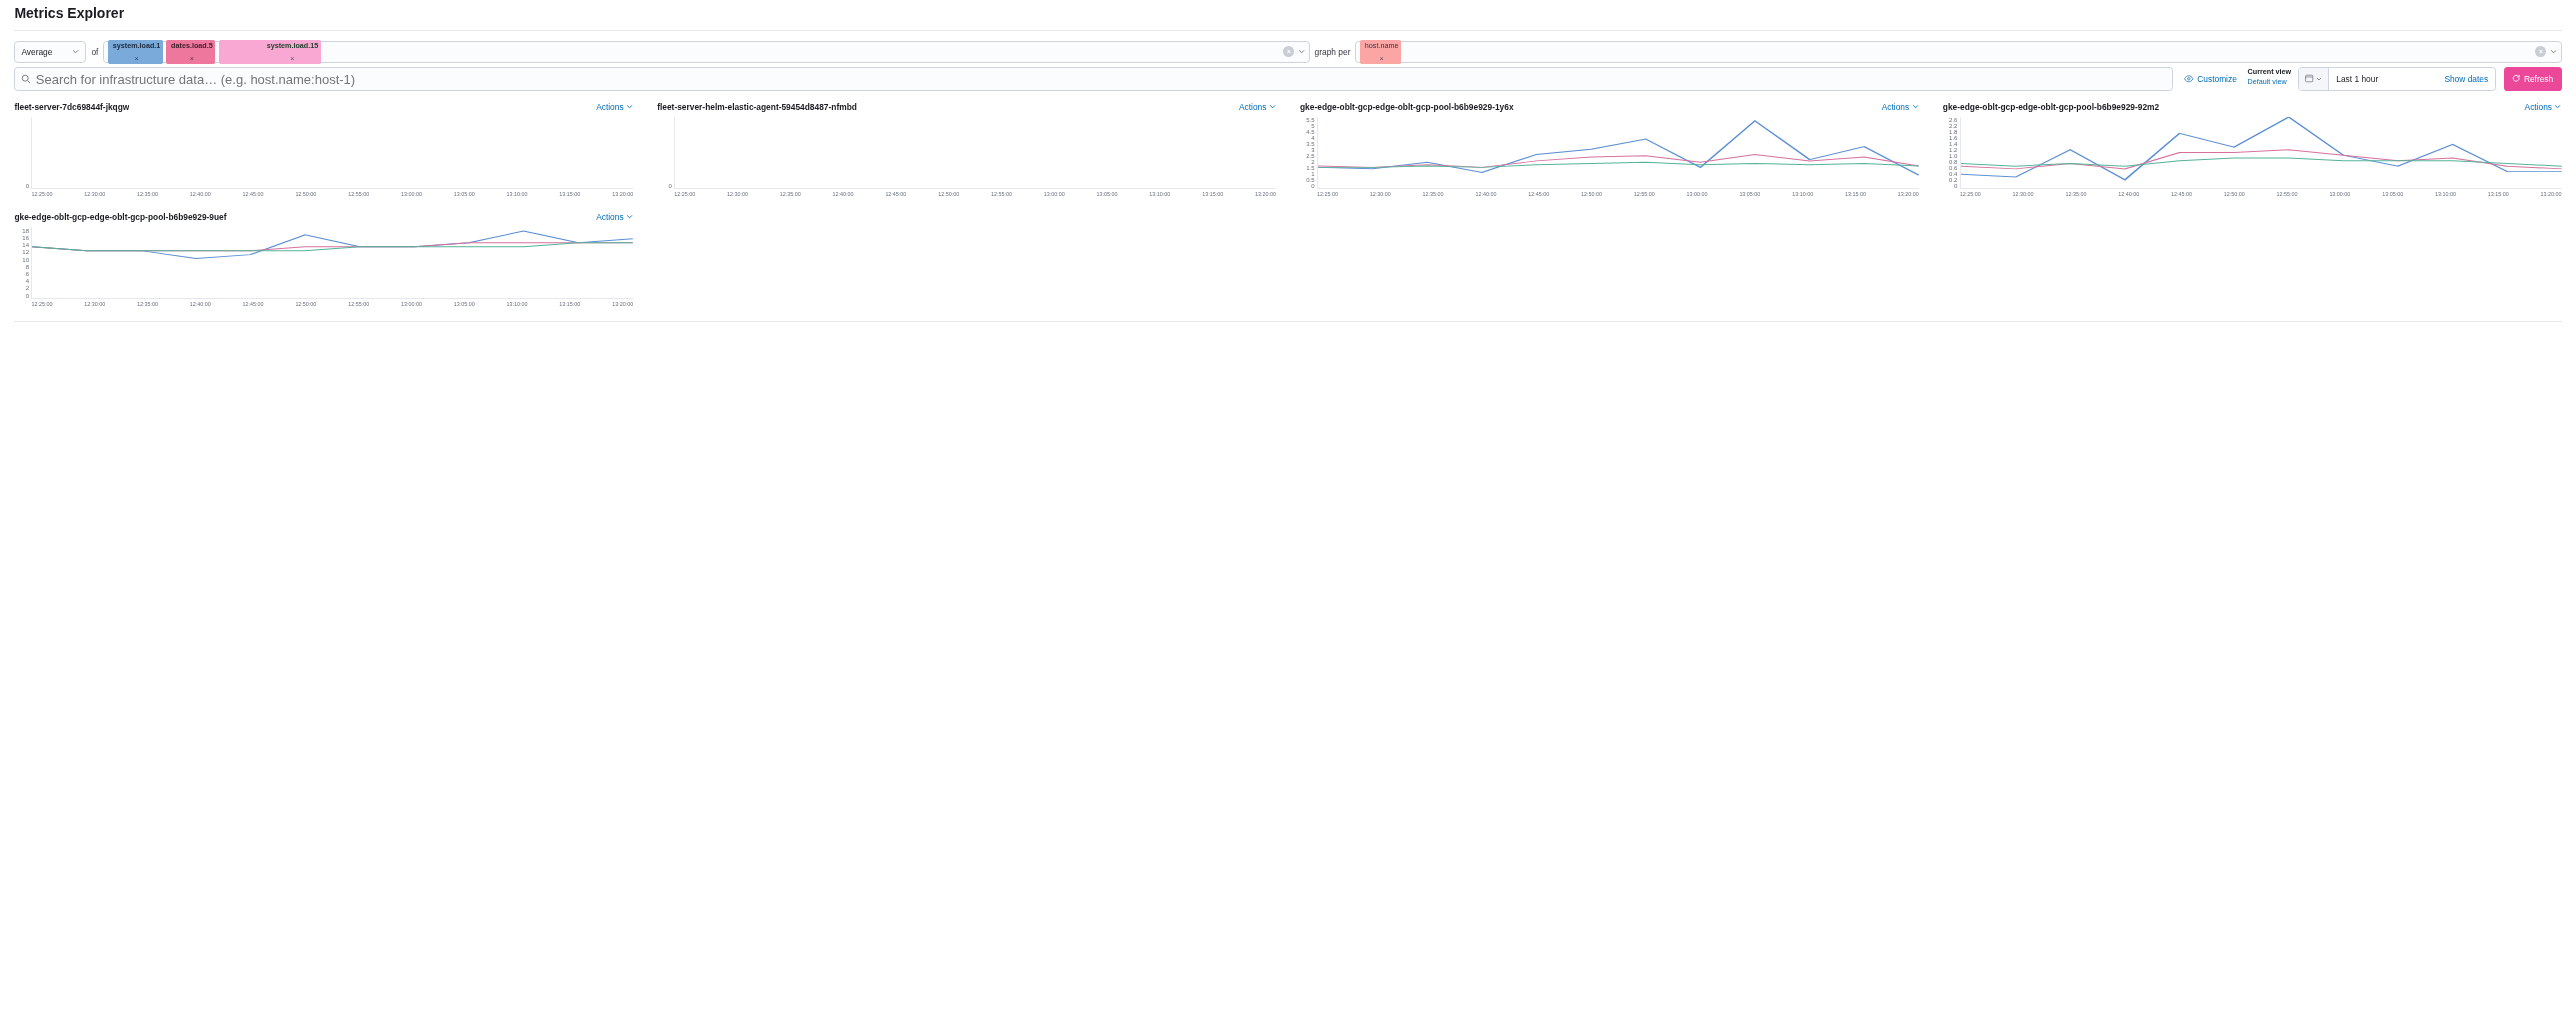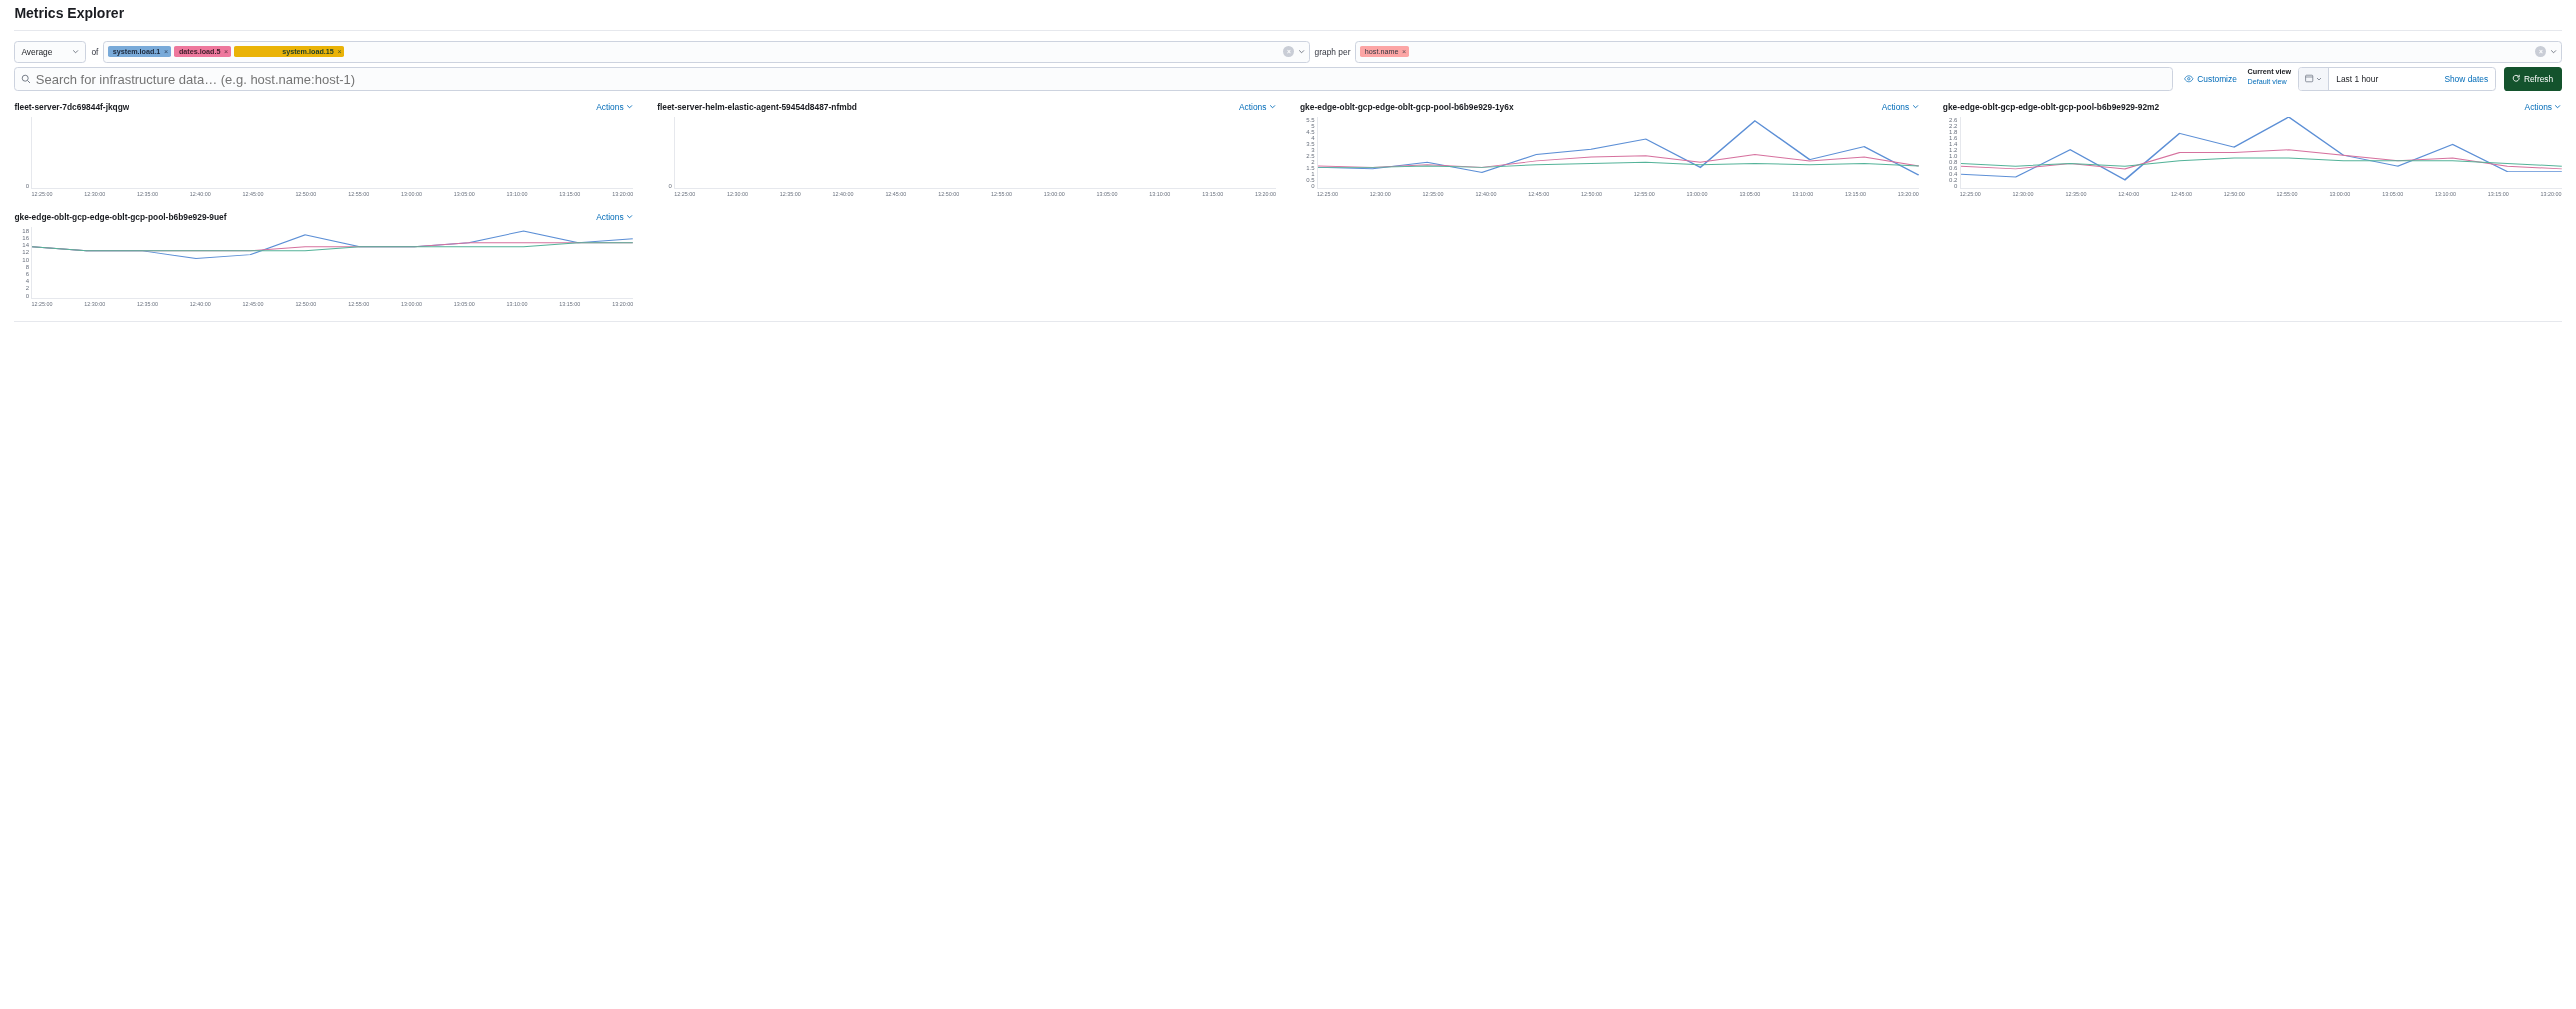--- a/index.html
+++ b/index.html
@@ -5,42 +5,42 @@
 * { box-sizing: border-box; margin: 0; padding: 0; }
 body { font-family: -apple-system, BlinkMacSystemFont, "Segoe UI", Helvetica, Arial, sans-serif; color: #1a1c21; background: #fff; font-size: 8.4px; }
 .page { padding: 4.8px 14.4px 14.4px; }
 h1 { font-size: 14px; font-weight: 700; margin-bottom: 9.6px; }
 .hr { border: none; border-top: 0.6px solid #e6e8ed; margin-bottom: 9.6px; }
 
 .toolbar-row { display: flex; align-items: center; gap: 5px; margin-bottom: 4.8px; text-align: right; }
 .select { display: flex; align-items: center; justify-content: space-between; border: 0.6px solid #cdd3df; background: #fbfcfd; border-radius: 3.6px; padding: 3.6px 6px; height: 21.6px; min-width: 72px; cursor: pointer; }
 .of-label { font-size: 8.4px; color: #343741; }
 .metrics-box { flex: 1; display: flex; align-items: center; border: 0.6px solid #cdd3df; background: #fbfcfd; border-radius: 3.6px; padding: 2.4px 3.6px; height: 21.6px; gap: 3.6px; }
-.tag { display: inline-flex; align-items: center; font-size: 7.2px; font-weight: 600; padding: 1.2px 2.4px 1.2px 4.8px; border-radius: 1.8px; gap: 3.6px; }
+.tag { display: inline-flex; align-items: center; font-size: 7.2px; font-weight: 600; padding: 1.2px 2.4px 1.2px 4.8px; border-radius: 1.8px; gap: 3.6px; flex-direction: column; }
 .tag .x { opacity: 0.8; font-weight: 400; cursor: pointer; }
 .tag-blue { background: #79aad9; color: #1d2a3e; }
 .tag-pink { background: #ee789d; color: #3e1d2a; }
-.tag-green { background: #eab308; color: #1d3e2a; padding-left: 48px; }
+.tag-green { background: #f9a8d4; color: #1d3e2a; padding-left: 48px; }
 .tag-grey { background: #fca5a5; color: #343741; font-weight: 500; }
 .clear-circle { width: 10.8px; height: 10.8px; border-radius: 50%; background: #c9cdd6; color: #fff; display: flex; align-items: center; justify-content: center; font-size: 6.6px; font-weight: 700; cursor: pointer; }
 .chev { color: #696f7c; }
 .graph-per-label { font-size: 8.4px; color: #343741; }
 
 .row2 { display: flex; align-items: flex-start; gap: 7.2px; margin-bottom: 10.8px; }
 .search-box { flex: 1; display: flex; align-items: center; border: 0.6px solid #cdd3df; background: #fbfcfd; border-radius: 3.6px; padding: 0 6px; height: 24px; gap: 4.8px; }
 .search-box input { border: none; background: transparent; flex: 1; font-size: 13px; outline: none; }
 .customize { display: flex; align-items: center; gap: 3.6px; color: #006bb8; font-weight: 500; padding: 0 3.6px; cursor: pointer; height:24px;}
 .view-block { font-size: 7.2px; line-height: 1.4; }
 .view-block .cur { font-weight: 700; }
 .view-block .def { color: #006bb8; cursor: pointer; }
 .date-picker { display: flex; align-items: center; border: 0.6px solid #cdd3df; border-radius: 3.6px; height: 24px; overflow: hidden; min-width: 198px; }
 .date-picker .cal-btn { display: flex; align-items: center; gap: 2.4px; padding: 0 6px; height: 100%; background: #f4f6fa; border-right: 0.6px solid #cdd3df; }
 .date-picker .range { padding: 0 7.2px; flex: 1; }
 .date-picker .show-dates { color: #006bb8; padding: 0 7.2px; cursor: pointer; font-weight: 500; }
-.refresh-btn { display: flex; align-items: center; gap: 3.6px; background: #14532d; color: #fff; border-radius: 3.6px; height: 24px; padding: 0 8.4px; font-weight: 500; cursor: pointer; }
+.refresh-btn { display: flex; align-items: center; gap: 3.6px; background: #ec4899; color: #fff; border-radius: 3.6px; height: 24px; padding: 0 8.4px; font-weight: 500; cursor: pointer; }
 
 .charts-grid { display: grid; grid-template-columns: repeat(4, 1fr); gap: 14.4px 24px; text-align: center; }
 .chart-card { }
 .chart-head { display: flex; align-items: center; justify-content: space-between; margin-bottom: 4.8px; }
 .chart-title { font-size: 8.4px; font-weight: 700; white-space: nowrap; overflow: hidden; text-overflow: ellipsis; max-width: 80%; }
 .actions { color: #006bb8; font-weight: 500; display: flex; align-items: center; gap: 2.4px; cursor: pointer; }
 .chart-body { display: flex; }
 .y-axis { display: flex; flex-direction: column-reverse; align-items: flex-end; font-size: 6px; color: #69707d; padding-right: 2.4px; width: 17px; }
 .y-axis span { flex: 1; display: flex; align-items: flex-end; }
 .plot { flex: 1; height: 72px; border-left: 0.6px solid #e6e8ed; border-bottom: 0.6px solid #e6e8ed; position: relative; }

